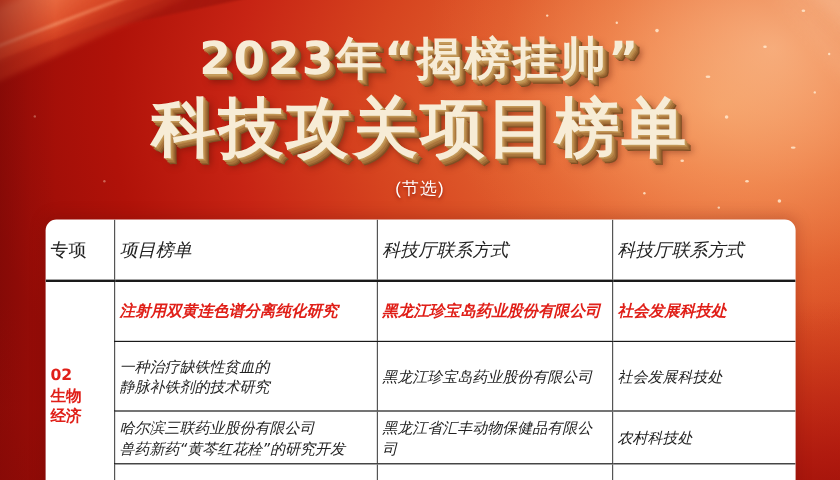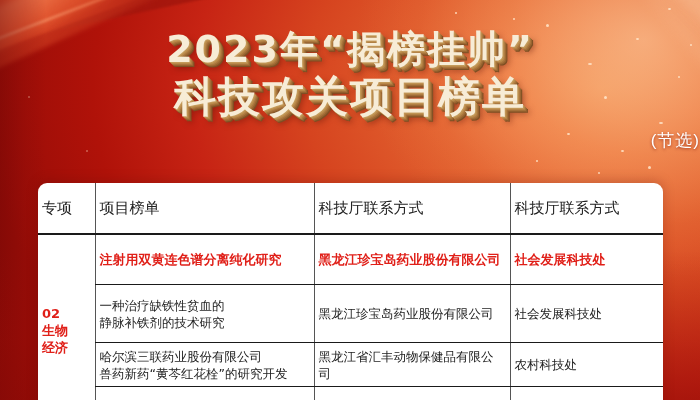--- a/index.html
+++ b/index.html
@@ -147,28 +147,27 @@
     text-shadow:
        1px 1px 0 #c49a5a,
        2px 2px 0 #b9894a,
        3px 3px 0 #a8743c,
        4px 4px 0 #96632f,
        5px 5px 0 #7e4f24,
        6px 6px 6px rgba(90,18,8,0.55);
     white-space: nowrap;
   }
   .title-line.l1 { font-size: 38px; }
-  .title-line.l2 { font-size: 42px; margin-top: 2px; }
+  .title-line.l2 { font-size: 54px; margin-top: 12px; }
   .subtitle {
-    margin-top: 9px;
-    font-size: 17px;
+    margin-top: 19px;
+    font-size: 14px;
     color: #ffffff;
     letter-spacing: 1px;
     text-shadow: 0 1px 3px rgba(120,16,8,0.7);
-    text-align: right;
   }
 
   
   .panel {
     position: absolute;
     left: 38px;
     top: 183px;
     width: 625px;
     height: 240px;
     background: #ffffff;
@@ -201,21 +200,21 @@
     height: 50px;
     border-bottom: 2px solid #1a1a1a;
   }
   table.listing td {
     font-size: 12.5px;
     line-height: 17px;
     border-bottom: 1.5px solid #1a1a1a;
   }
   
   table.listing th.vr,
-  table.listing td.vr { border-left: 1.5px solid #555555; }
+  table.listing td.vr { border-left: 1.5px solid #555555; font-style: italic; }
 
   td.spec {
     font-size: 13px;
     line-height: 18px;
     border-bottom: none;
   }
   tr.r-highlight td {
     color: #e01f18;
     font-weight: bold;
     font-size: 13px;

